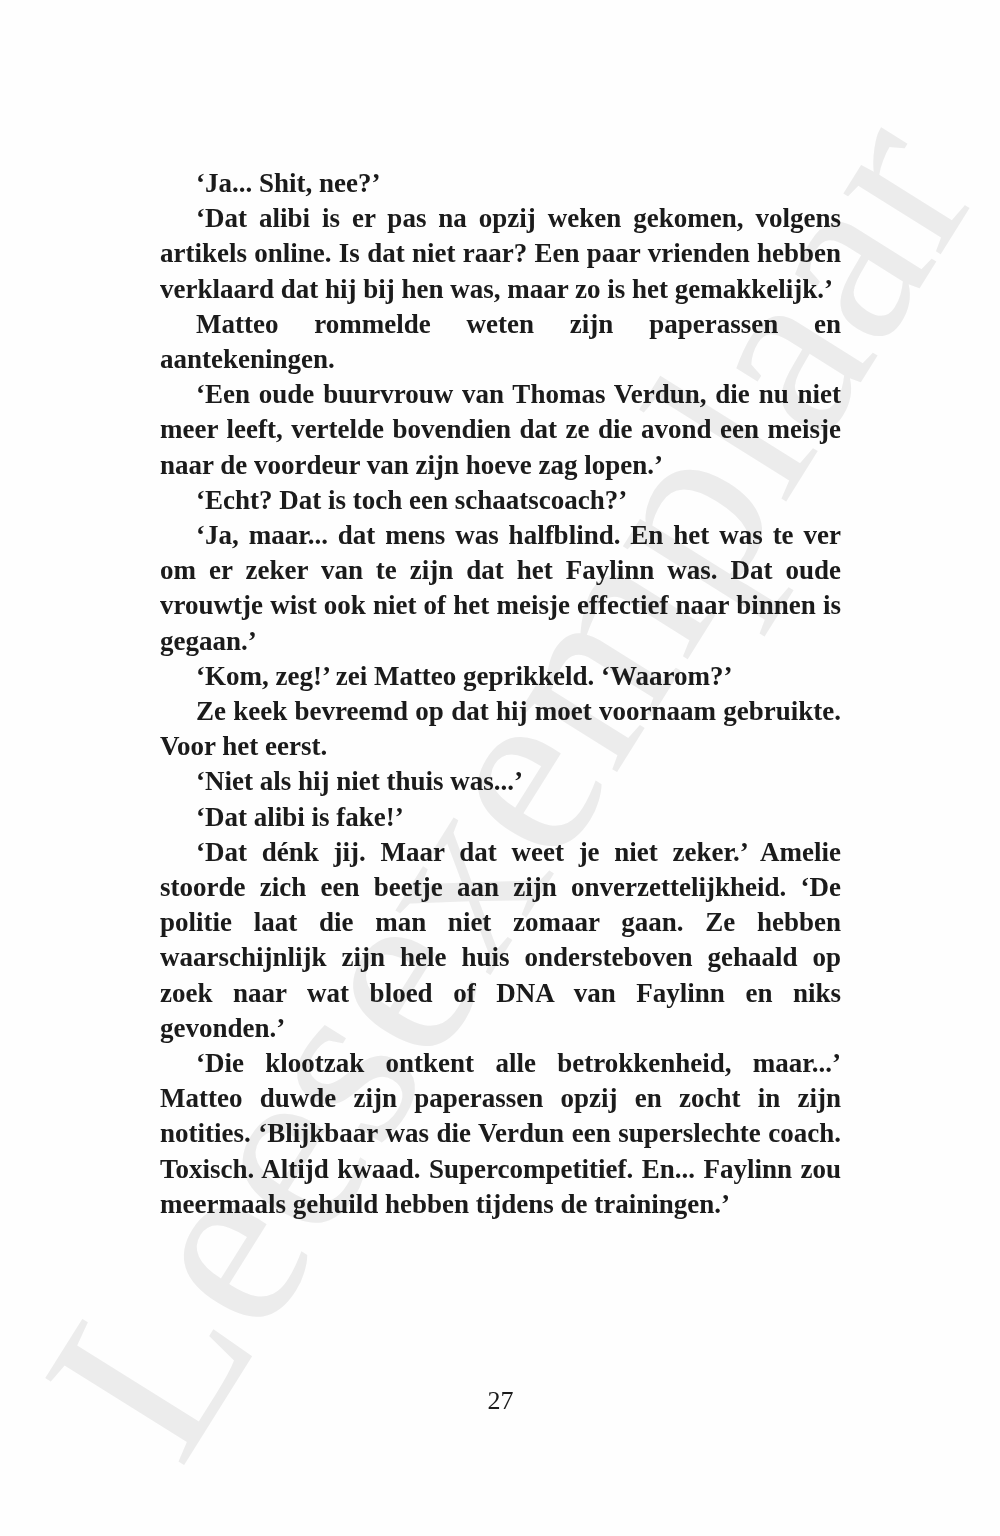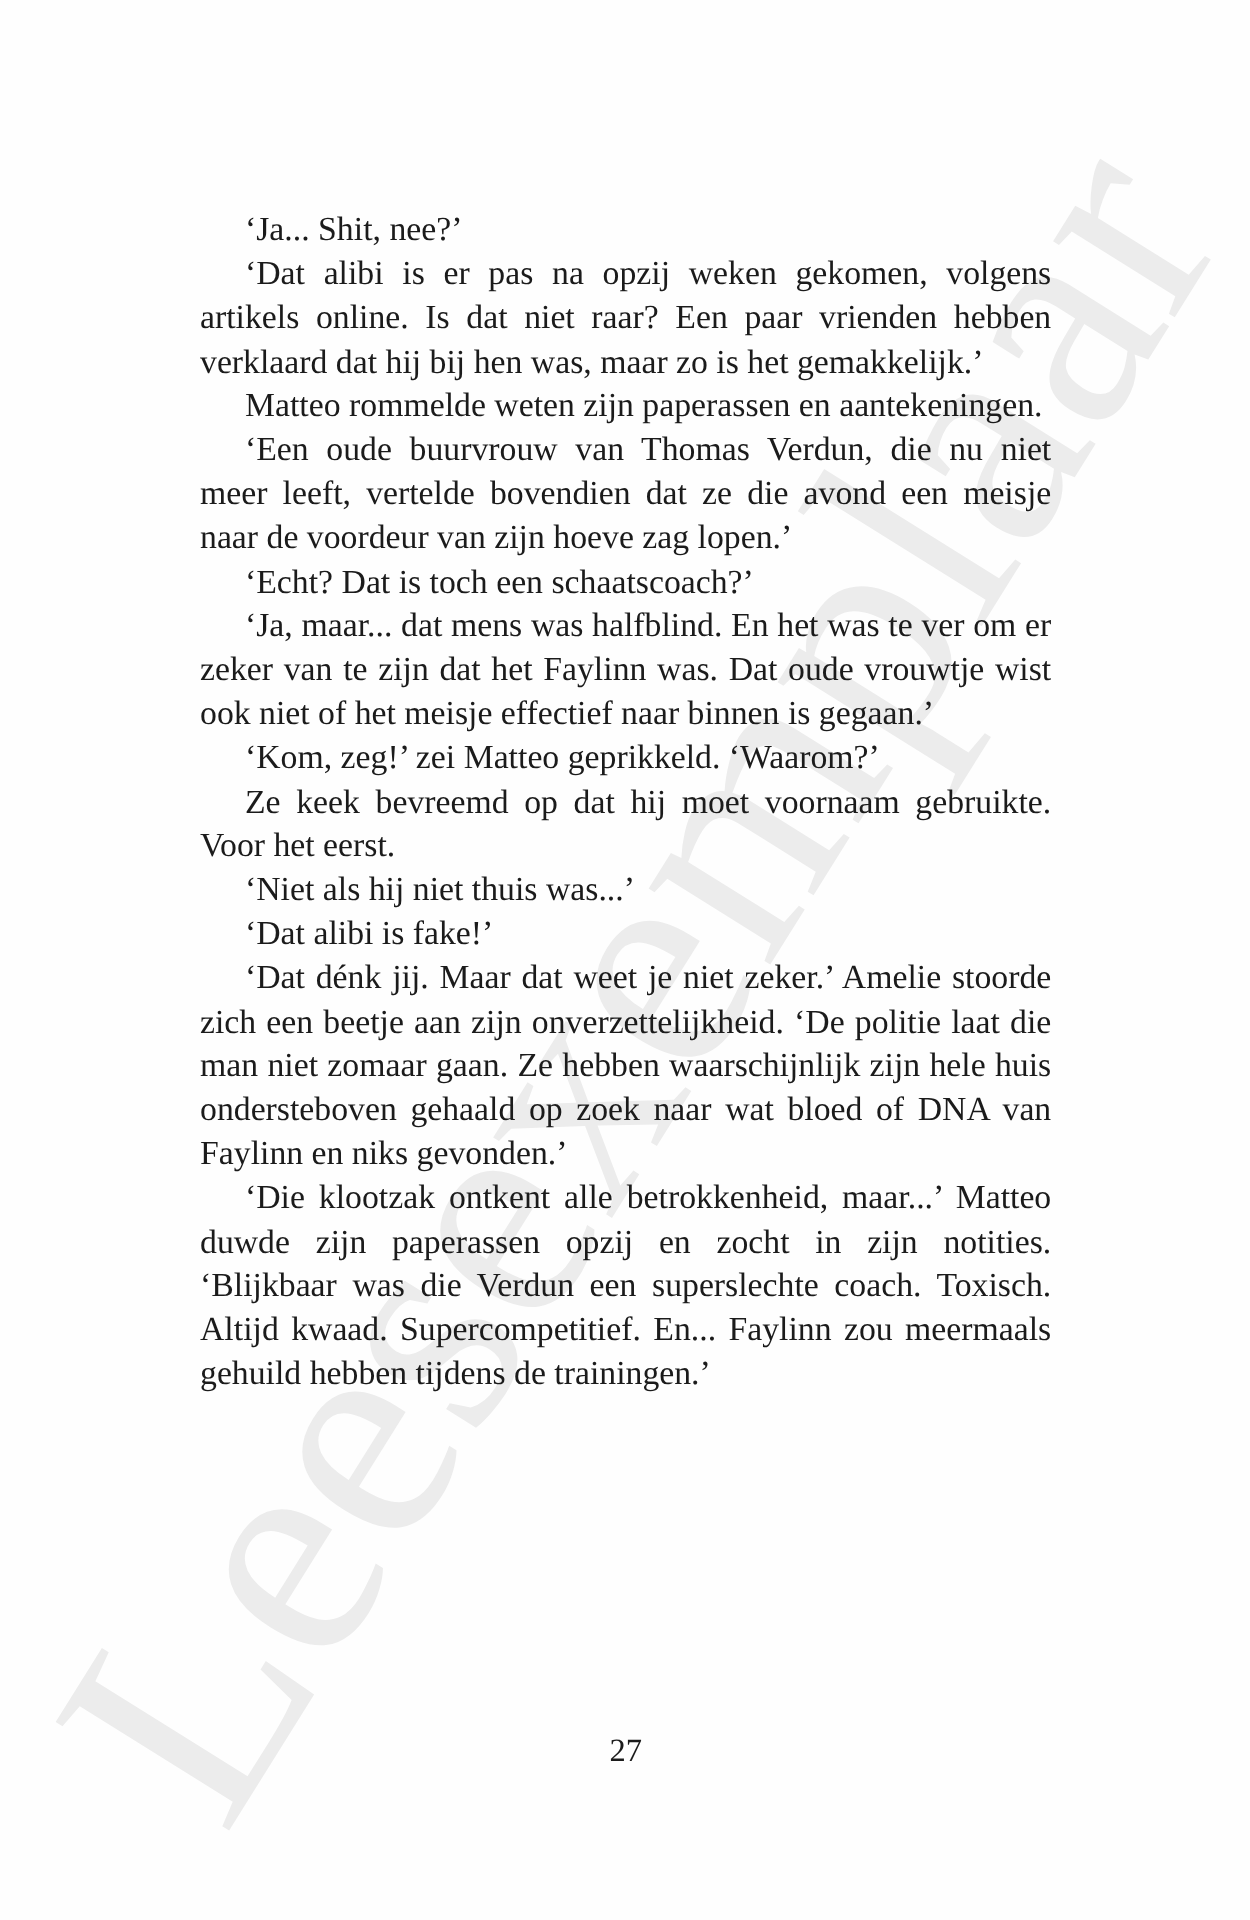--- a/index.html
+++ b/index.html
@@ -37,20 +37,21 @@
     color: #1b1b1b;
     font-size: 27px;
     line-height: 35.2px;
     text-align: justify;
     text-justify: inter-word;
   }
   .textblock p {
     margin: 0;
     padding: 0;
     text-indent: 36px;
+    font-weight: bold;
   }
   .page-number {
     position: absolute;
     left: 160px;
     width: 681px;
     top: 1386px;
     z-index: 1;
     color: #1b1b1b;
     font-size: 26px;
     text-align: center;

